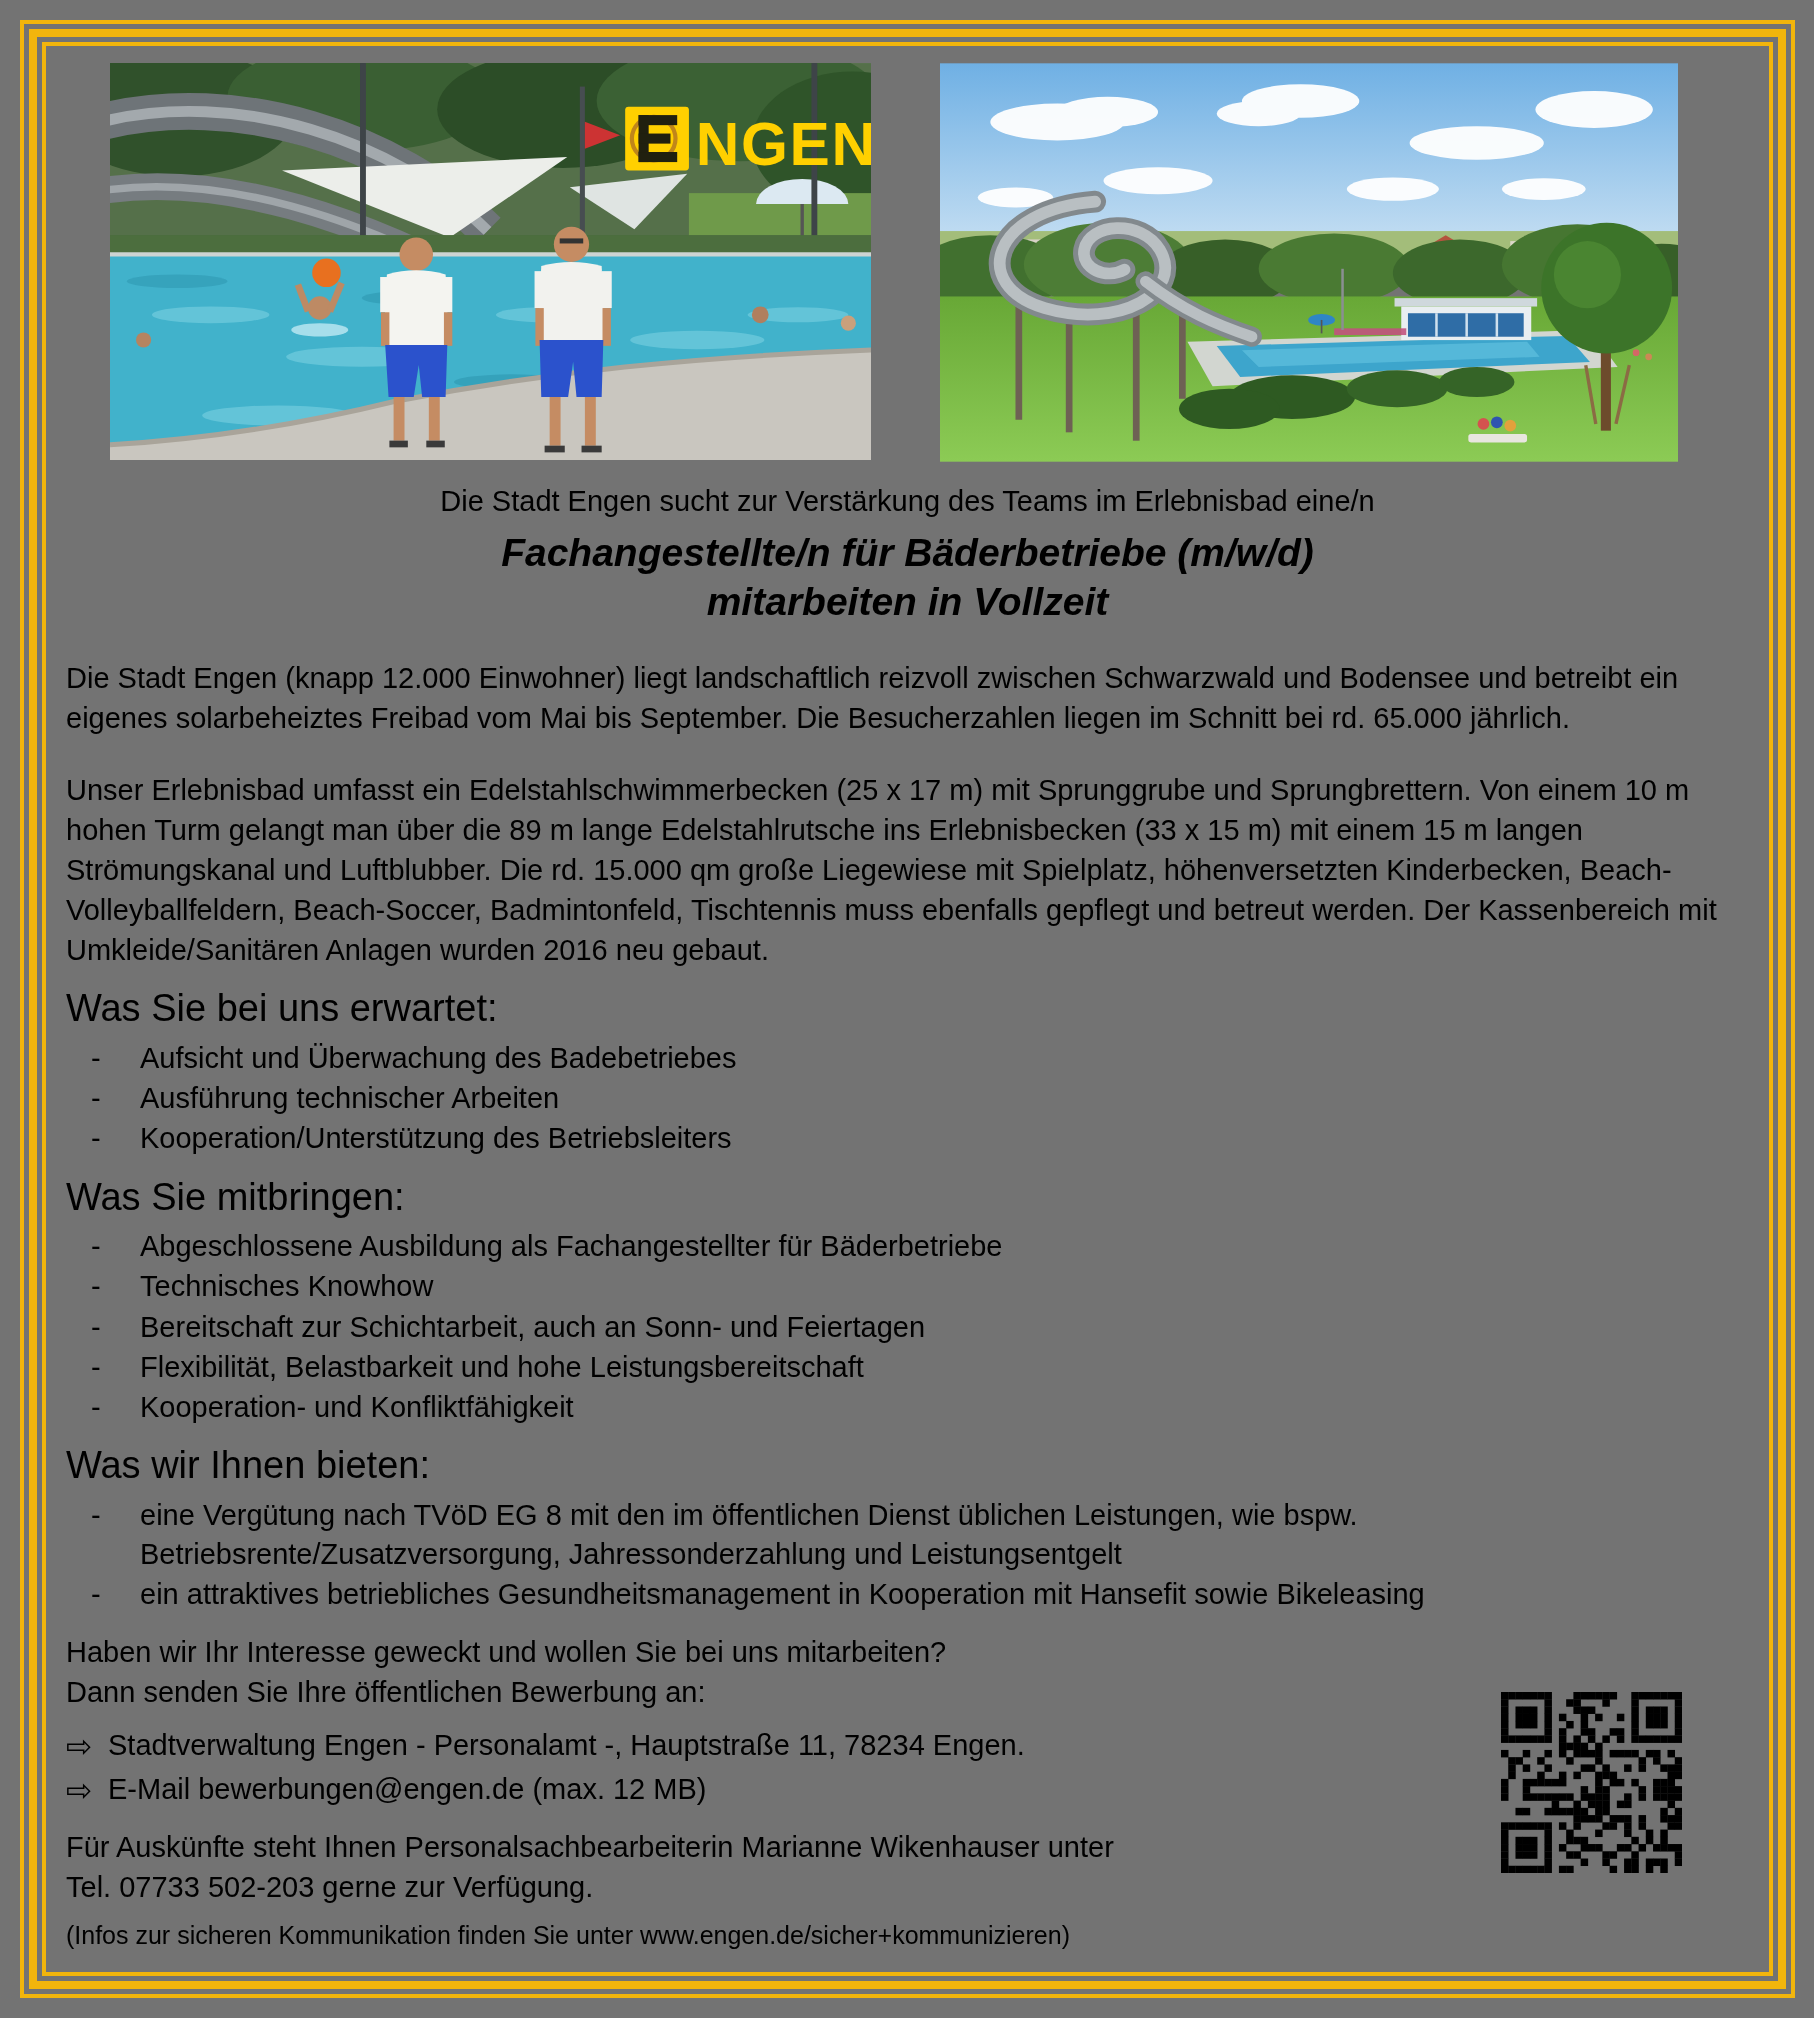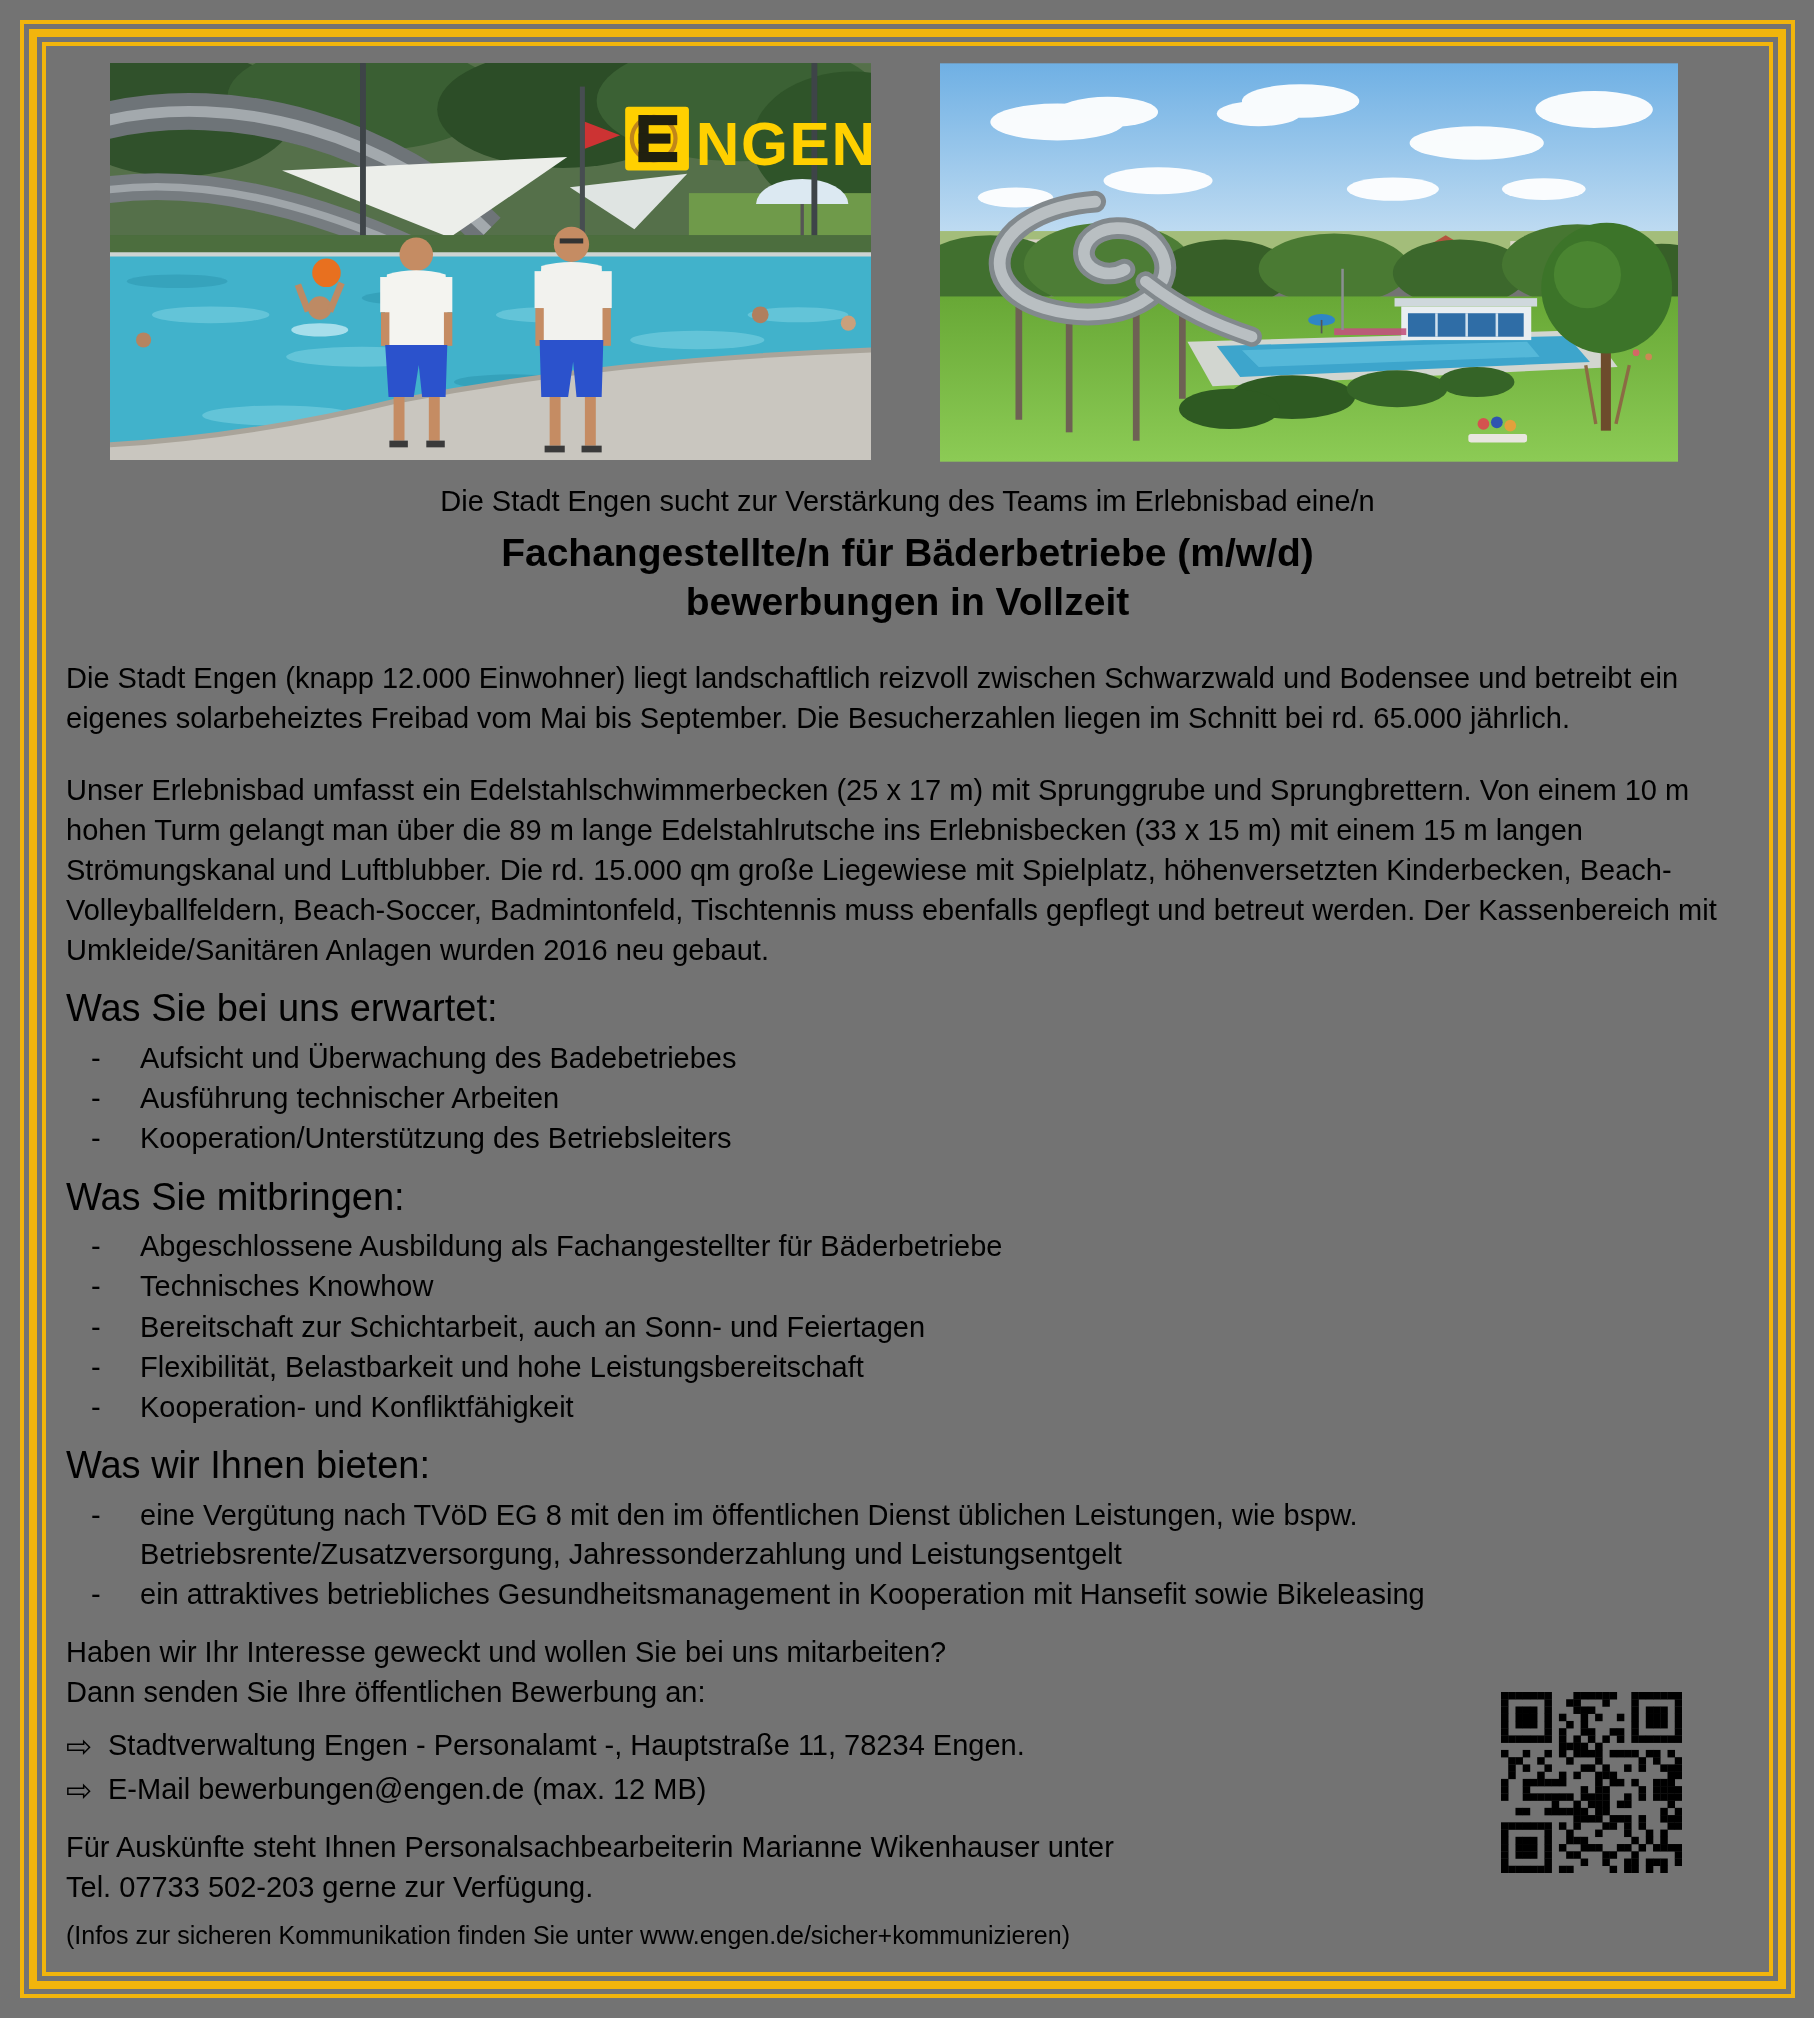--- a/index.html
+++ b/index.html
@@ -5,21 +5,21 @@
   :root { --gold:#F2B50C; }
   html,body{margin:0;padding:0;background:#ffffff;}
   body{font-family:"Liberation Sans","DejaVu Sans",sans-serif;color:#000;}
   .page{width:1815px;height:2018px;position:relative;background:#737373;overflow:hidden;}
   .f1{position:absolute;inset:20px;border:4.2px solid var(--gold);padding:5px;box-sizing:border-box;}
   .f2{width:100%;height:100%;border:8.4px solid var(--gold);padding:5px;box-sizing:border-box;}
   .f3{width:100%;height:100%;border:4.2px solid var(--gold);box-sizing:border-box;padding:17px 20px 0 20px;position:relative;overflow:hidden;}
   .photos{display:flex;gap:69px;margin-left:44px;}
   .photo{display:block;flex:none;}
   .intro{font-size:29px;text-align:center;margin:23px 0 0;}
-  .title{font-size:39px;font-weight:bold;text-align:center;line-height:1.26;margin:10px 0 0;}
+  .title{font-size:39px;font-weight:bold;text-align:center;line-height:1.26;margin:10px 0 0;font-style:italic;}
   .body-text{font-size:29px;line-height:1.38;margin:32px 0 0;}
   .sect{font-size:38px;margin:17px 0 0;}
   .blist{list-style:none;margin:8.4px 0 0;padding:0 0 0 25px;}
   .blist li{display:flex;font-size:29px;line-height:1.36;margin:0.8px 0;}
   .dash{width:49px;flex:none;}
   .btext{flex:1;}
   .closing{font-size:29px;line-height:1.38;margin:17px 0 0;}
   .arrows{margin:13.4px 0 0;}
   .arrow-row{display:flex;font-size:29px;line-height:1.4;}
   .arrow{width:42px;flex:none;font-size:31px;}
@@ -210,21 +210,21 @@
           <circle cx="830" cy="345" r="4" fill="#d46666"></circle>
           <circle cx="845" cy="350" r="4" fill="#cc8855"></circle>
         </g>
       </svg>
     </div>
 
     <p class="intro">Die Stadt Engen sucht zur Verstärkung des Teams im Erlebnisbad eine/n</p>
 
     <h1 class="title">
       <span style="display:block">Fachangestellte/n für Bäderbetriebe (m/w/d)</span>
-      <span style="display:block">bewerbungen in Vollzeit</span>
+      <span style="display:block">mitarbeiten in Vollzeit</span>
     </h1>
 
     <p class="body-text">Die Stadt Engen (knapp 12.000 Einwohner) liegt landschaftlich reizvoll zwischen Schwarzwald und Bodensee und betreibt ein eigenes solarbeheiztes Freibad vom Mai bis September. Die Besucherzahlen liegen im Schnitt bei rd. 65.000 jährlich.</p>
     <p class="body-text">Unser Erlebnisbad umfasst ein Edelstahlschwimmerbecken (25 x 17 m) mit Sprunggrube und Sprungbrettern. Von einem 10 m hohen Turm gelangt man über die 89 m lange Edelstahlrutsche ins Erlebnisbecken (33 x 15 m) mit einem 15 m langen Strömungskanal und Luftblubber. Die rd. 15.000 qm große Liegewiese mit Spielplatz, höhenversetzten Kinderbecken, Beach-Volleyballfeldern, Beach-Soccer, Badmintonfeld, Tischtennis muss ebenfalls gepflegt und betreut werden. Der Kassenbereich mit Umkleide/Sanitären Anlagen wurden 2016 neu gebaut.</p>
 
     <p class="sect">Was Sie bei uns erwartet:</p>
     <ul class="blist">
       <li>
               <span class="dash">-</span>
               <span class="btext">Aufsicht und Überwachung des Badebetriebes</span>

